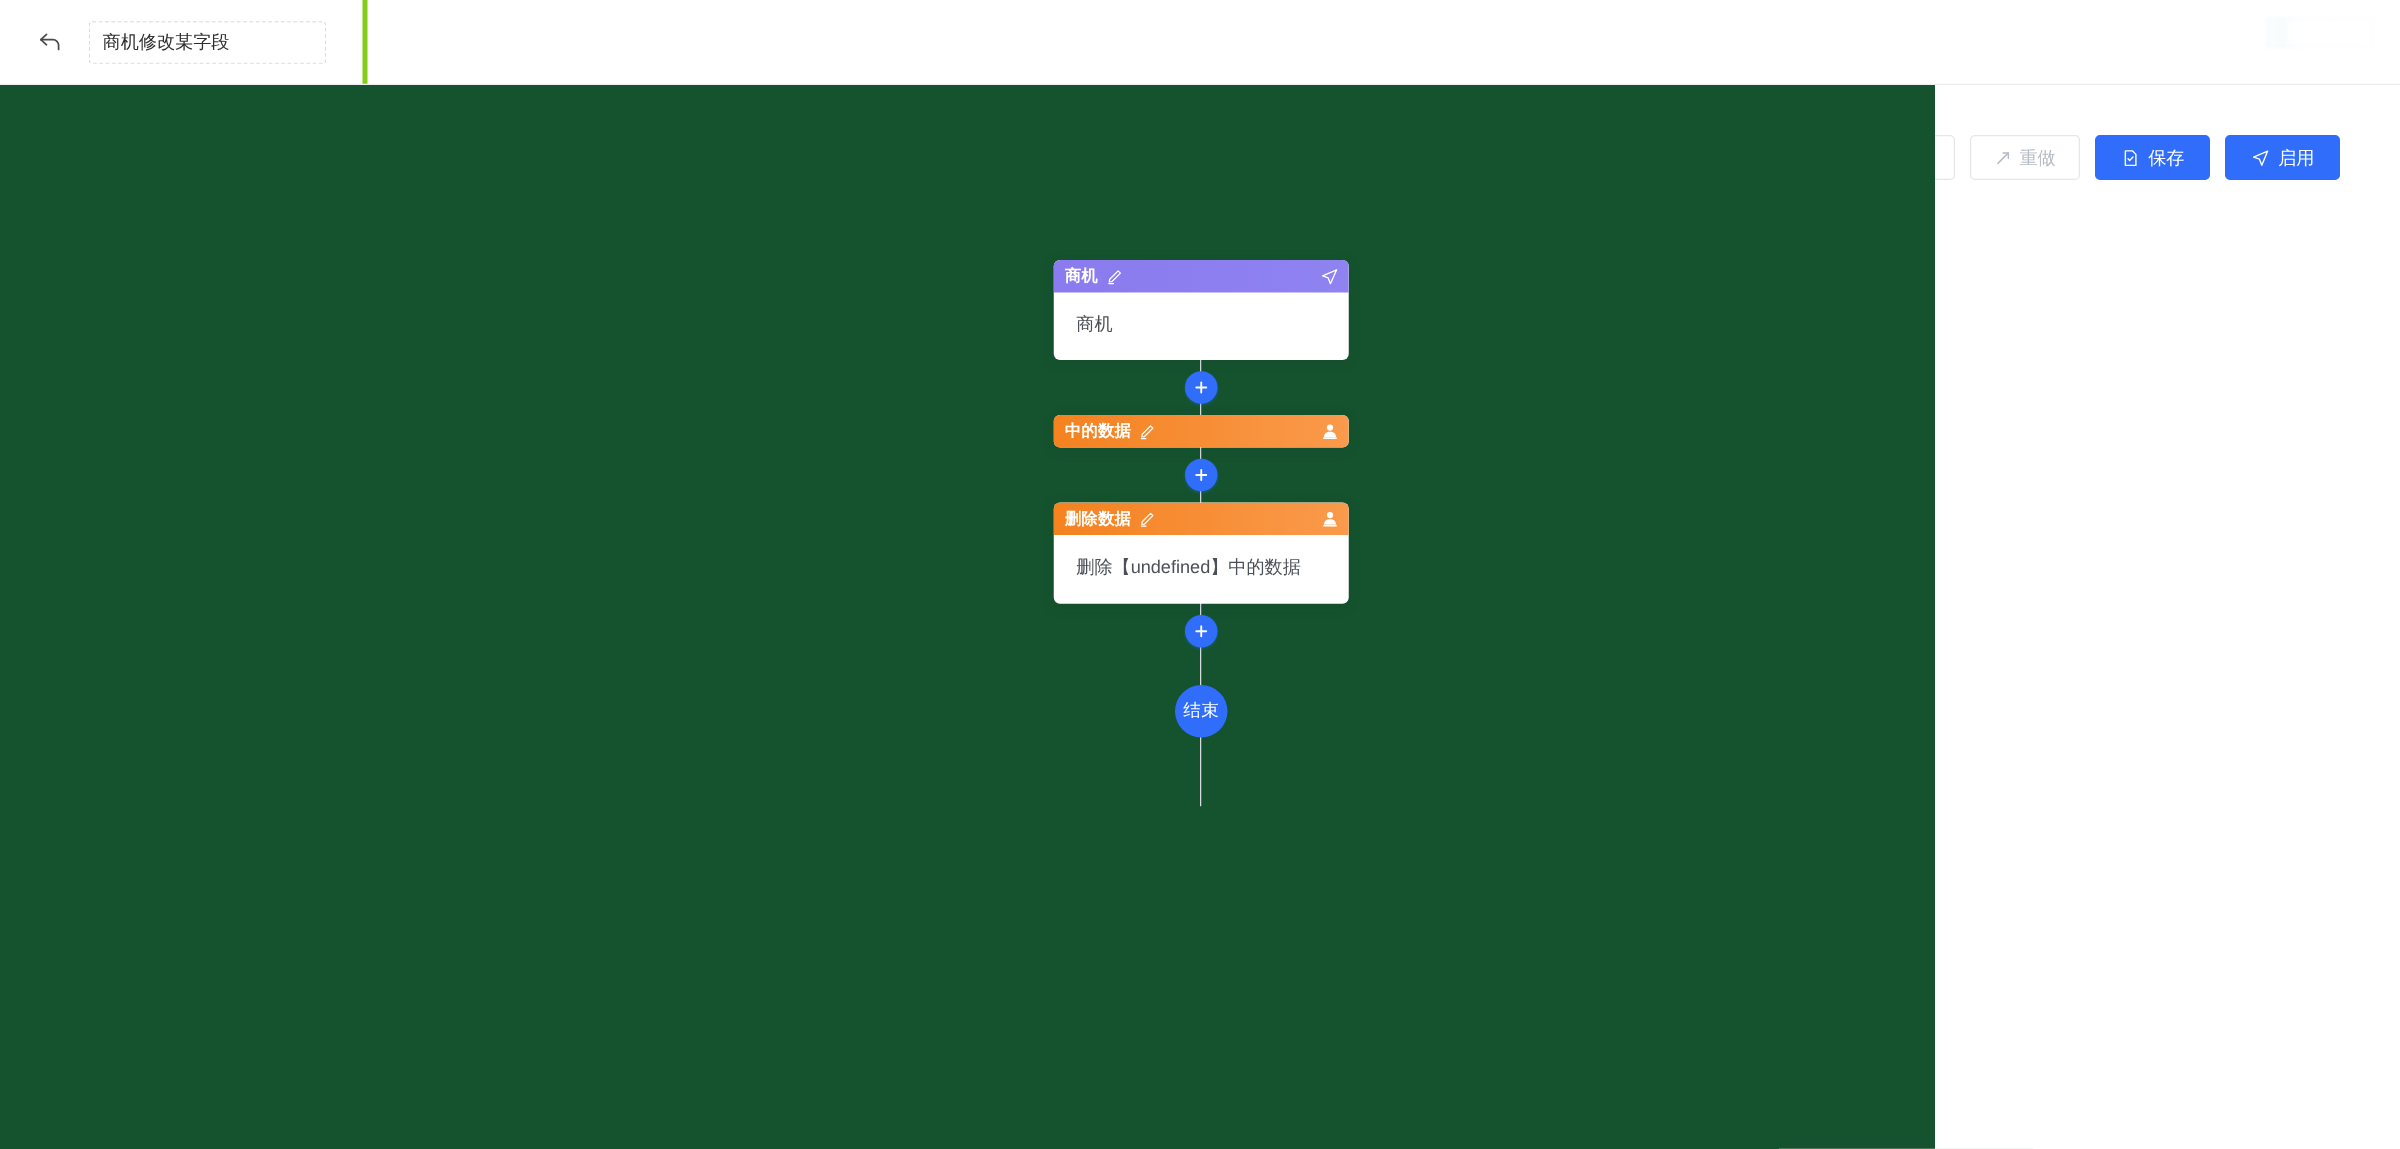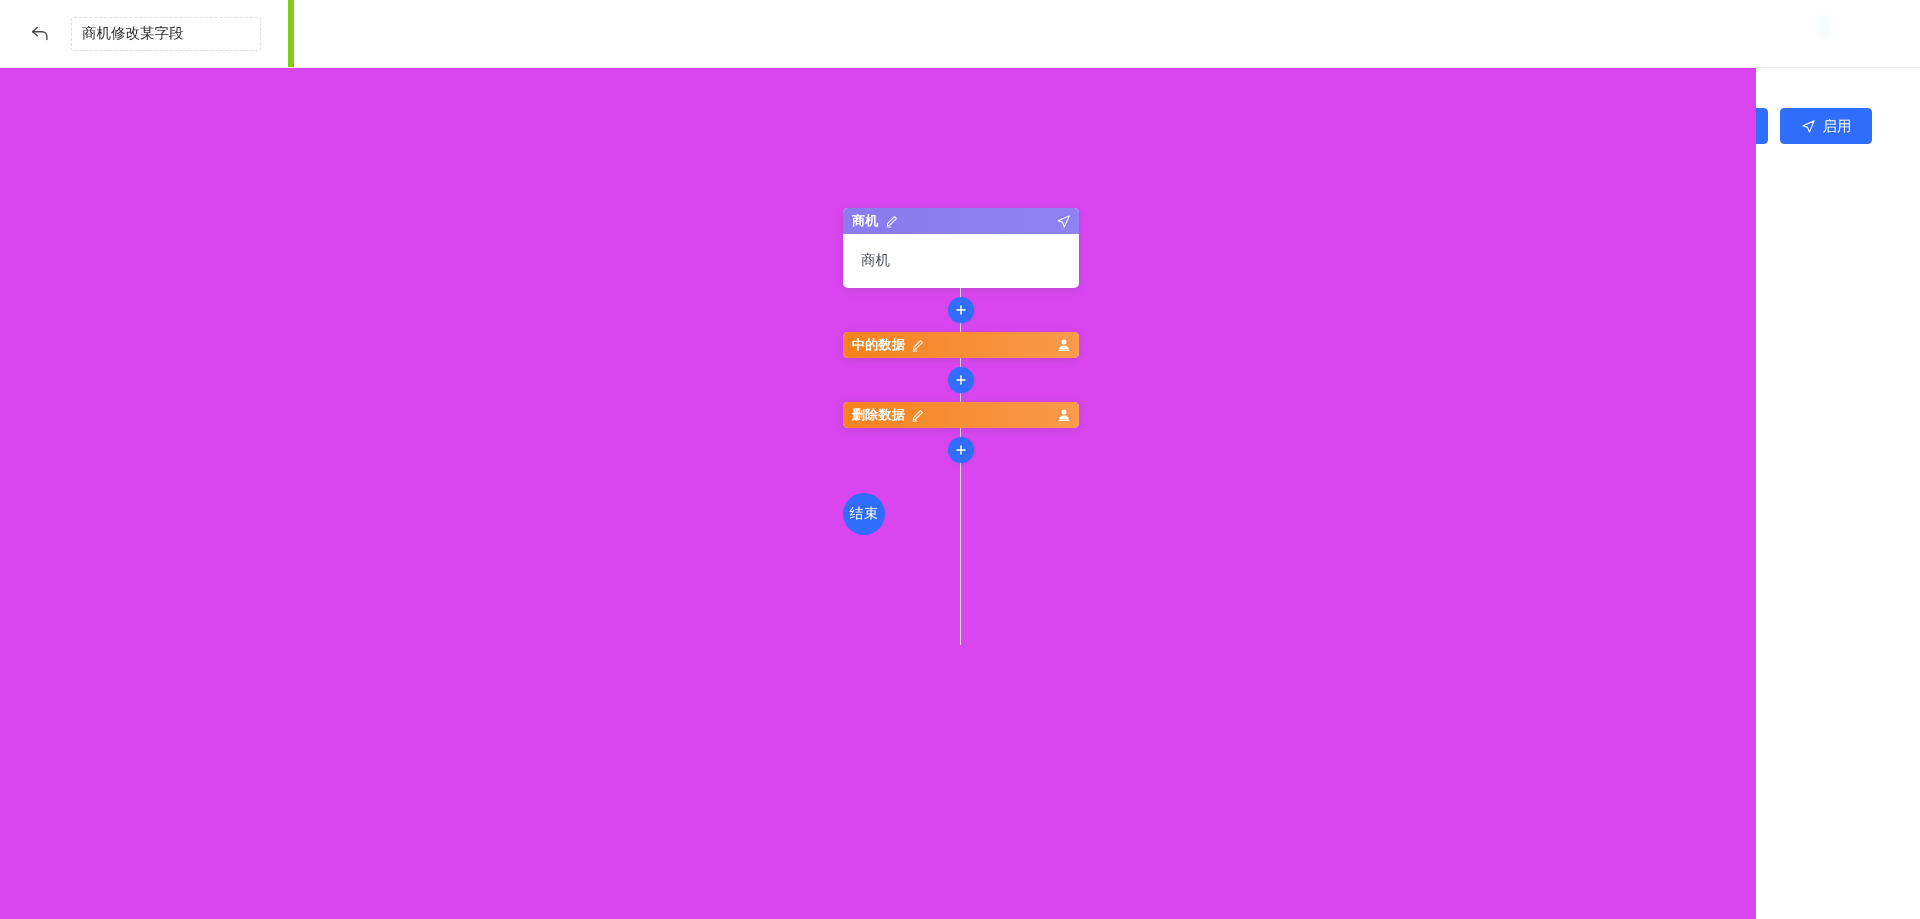--- a/index.html
+++ b/index.html
@@ -18,21 +18,21 @@
     width: 1920px;
     height: 68px;
     background: #ffffff;
     border-bottom: 1px solid #eceef1;
   }
   .topbar-left {
     position: absolute;
     top: 0; left: 0;
     width: 294px;
     height: 67px;
-    border-right: 6px solid #84cc16;
+    border-right: 4px solid #84cc16;
     display: flex;
     align-items: center;
     padding-left: 27px;
   }
   .back-btn {
     width: 26px; height: 26px;
     display: flex; align-items: center; justify-content: center;
     cursor: pointer;
     color: #4a4a4a;
     flex: none;
@@ -133,23 +133,23 @@
     border-color: #2f6dfa;
     color: #ffffff;
     min-width: 92px;
   }
   .tb-btn svg { display:block; flex: none; }
 
   
   .canvas {
     position: absolute;
     top: 68px; left: 0;
-    width: 1756px;
+    width: 1548px;
     height: 851px;
-    background: #d946ef;
+    background: #14532d;
     overflow: hidden;
   }
   .flow {
     position: absolute;
     left: 843px;
     top: 140px;
     width: 236px;
   }
   .spine {
     position: absolute;
@@ -221,21 +221,21 @@
     box-shadow: 0 1px 3px rgba(47,109,250,0.35);
   }
   .plus-btn svg { display:block; }
 
   .end-wrap {
     position: relative;
     height: 84px;
     z-index: 2;
     display: flex;
     align-items: center;
-    justify-content: flex-start;
+    justify-content: center;
   }
   .end-node {
     width: 42px; height: 42px;
     border-radius: 50%;
     background: #2f6dfa;
     color: #ffffff;
     font-size: 14px;
     display: flex;
     align-items: center;
     justify-content: center;
@@ -386,20 +386,23 @@
         </span>
         <span class="head-spacer"></span>
         <span class="head-icon">
           <svg width="14" height="14" viewBox="0 0 14 14" fill="#ffffff">
             <circle cx="7" cy="4" r="2.5"></circle>
             <path d="M2.2 11.6 C2.2 8.9 4.3 7.4 7 7.4 C9.7 7.4 11.8 8.9 11.8 11.6 Z"></path>
             <rect x="1.6" y="11.8" width="10.8" height="1.3" rx="0.4"></rect>
           </svg>
         </span>
       </div>
+      <div class="node-body">
+        <span class="node-body-text">删除【undefined】中的数据</span>
+      </div>
     </div>
 
     <div class="gap">
       <div class="plus-btn">
         <svg width="12" height="12" viewBox="0 0 12 12" stroke="#ffffff" stroke-width="1.5" stroke-linecap="round">
           <path d="M6 2 V10 M2 6 H10"></path>
         </svg>
       </div>
     </div>
 

